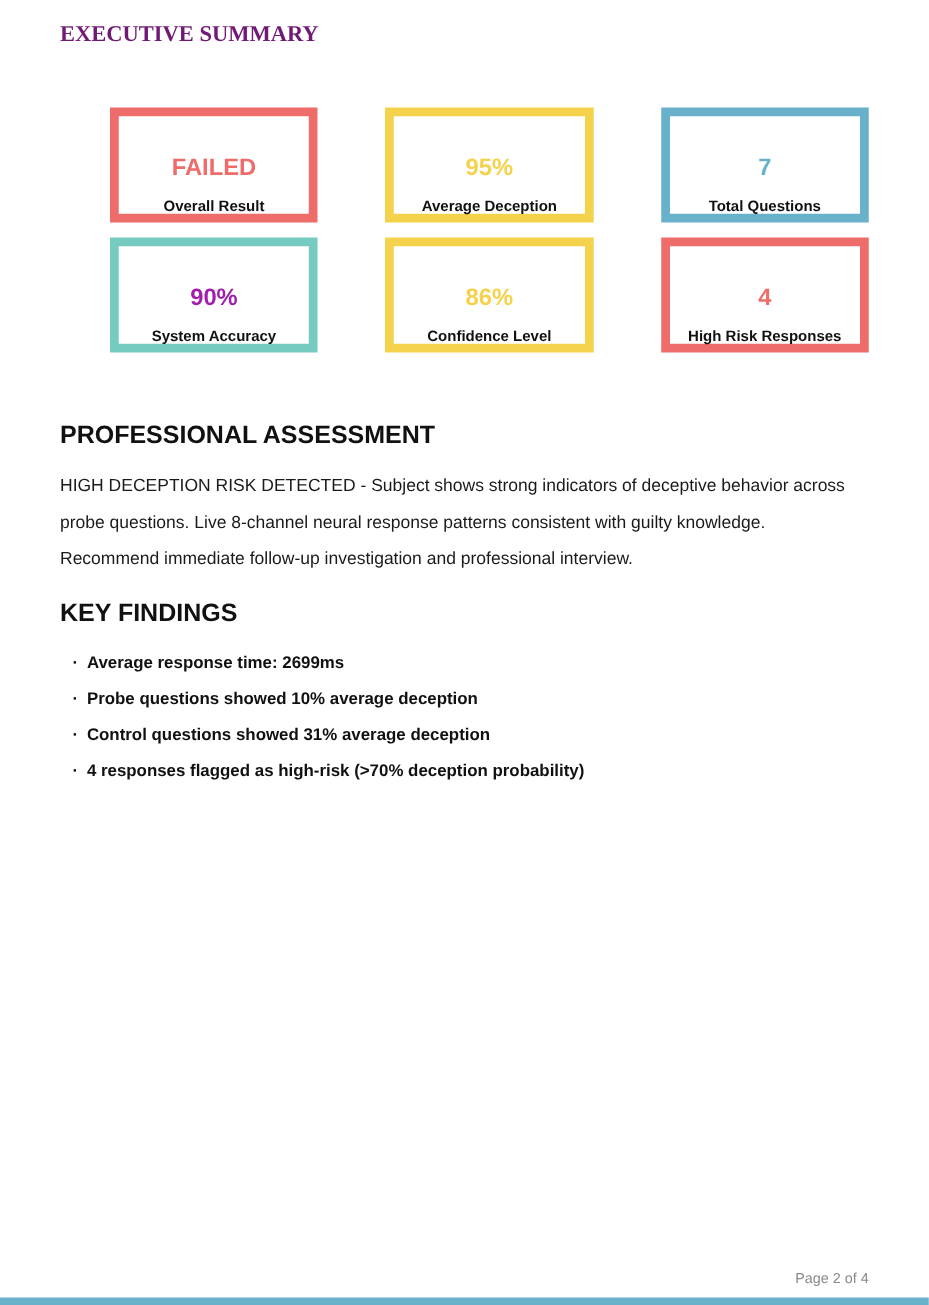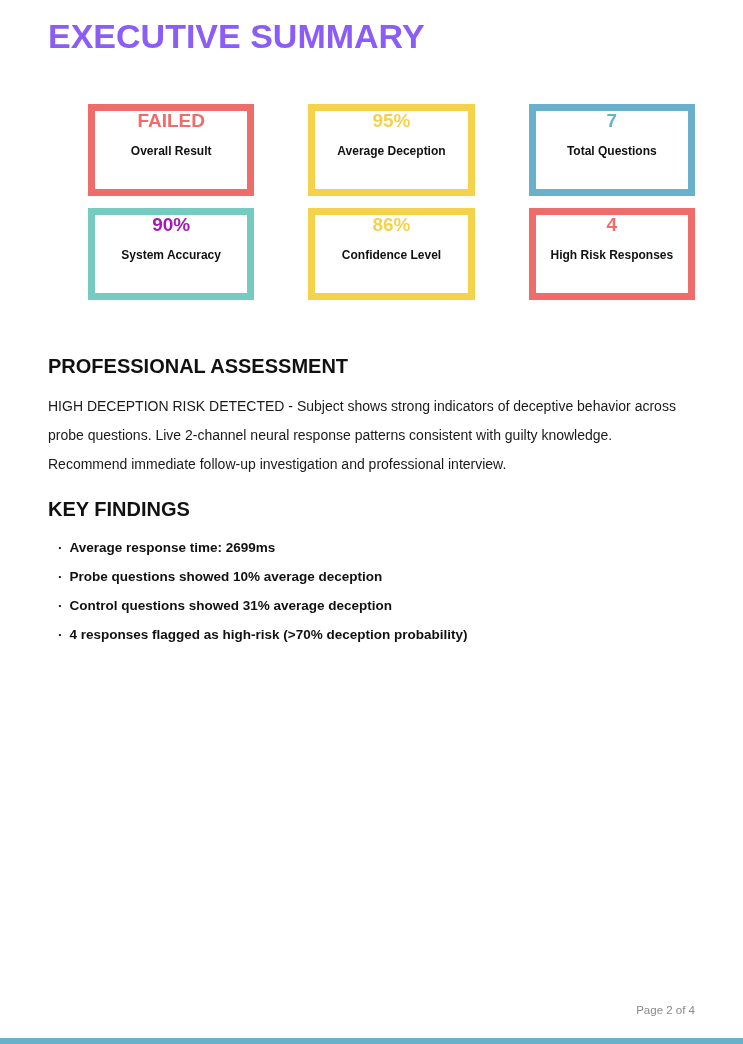--- a/index.html
+++ b/index.html
@@ -15,40 +15,41 @@
   }
   .page {
     padding: 0 48px;
     width: 100%;
     height: 100%;
     position: relative;
   }
   .title {
     margin: 0;
     padding-top: 17px;
-    font-size: 34px;
+    font-size: 18px;
     font-weight: bold;
     line-height: 1.15;
-    color: #8b5cf6;
+    color: #701a75;
+    font-family: Liberation Serif, serif;
   }
   .cards {
     margin-top: 48px;
     display: grid;
     grid-template-columns: repeat(3, 1fr);
     column-gap: 14px;
     row-gap: 12px;
   }
   .card {
     height: 92px;
     border: 7px solid #cccccc;
     background: #ffffff;
     display: flex;
     flex-direction: column;
     align-items: center;
-    justify-content: flex-start;
+    justify-content: flex-end;
     gap: 15px;
     text-align: center;
     margin-left: 40px;
   }
   .card-value {
     font-size: 19px;
     font-weight: bold;
     line-height: 1;
   }
   .card-label {
@@ -138,28 +139,28 @@
         <div class="card-label">Confidence Level</div>
       </div>
       <div class="card" style="border-color: rgb(238, 108, 106);">
         <div class="card-value" style="color: rgb(238, 108, 106);">4</div>
         <div class="card-label">High Risk Responses</div>
       </div>
     </div>
 
   <h2 class="section-heading heading-assessment">PROFESSIONAL ASSESSMENT</h2>
 
-  <p class="assessment-text">HIGH DECEPTION RISK DETECTED - Subject shows strong indicators of deceptive behavior across probe questions. Live 2-channel neural response patterns consistent with guilty knowledge. Recommend immediate follow-up investigation and professional interview.</p>
+  <p class="assessment-text">HIGH DECEPTION RISK DETECTED - Subject shows strong indicators of deceptive behavior across probe questions. Live 8-channel neural response patterns consistent with guilty knowledge. Recommend immediate follow-up investigation and professional interview.</p>
 
   <h2 class="section-heading heading-findings">KEY FINDINGS</h2>
 
   <ul class="findings-list">
       <li>Average response time: 2699ms</li>
       <li>Probe questions showed 10% average deception</li>
       <li>Control questions showed 31% average deception</li>
       <li>4 responses flagged as high-risk (&gt;70% deception probability)</li>
     </ul>
 
-  <div class="page-number" style="color: rgb(138, 138, 138);">Page 2 of 4</div>
+  <div class="page-number" style="color: rgb(138, 138, 138); margin-top: 13px;">Page 2 of 4</div>
 
   <div class="accent-bar" style="background: rgb(105, 176, 202);"></div>
 
 </div>
 
 </body></html>

